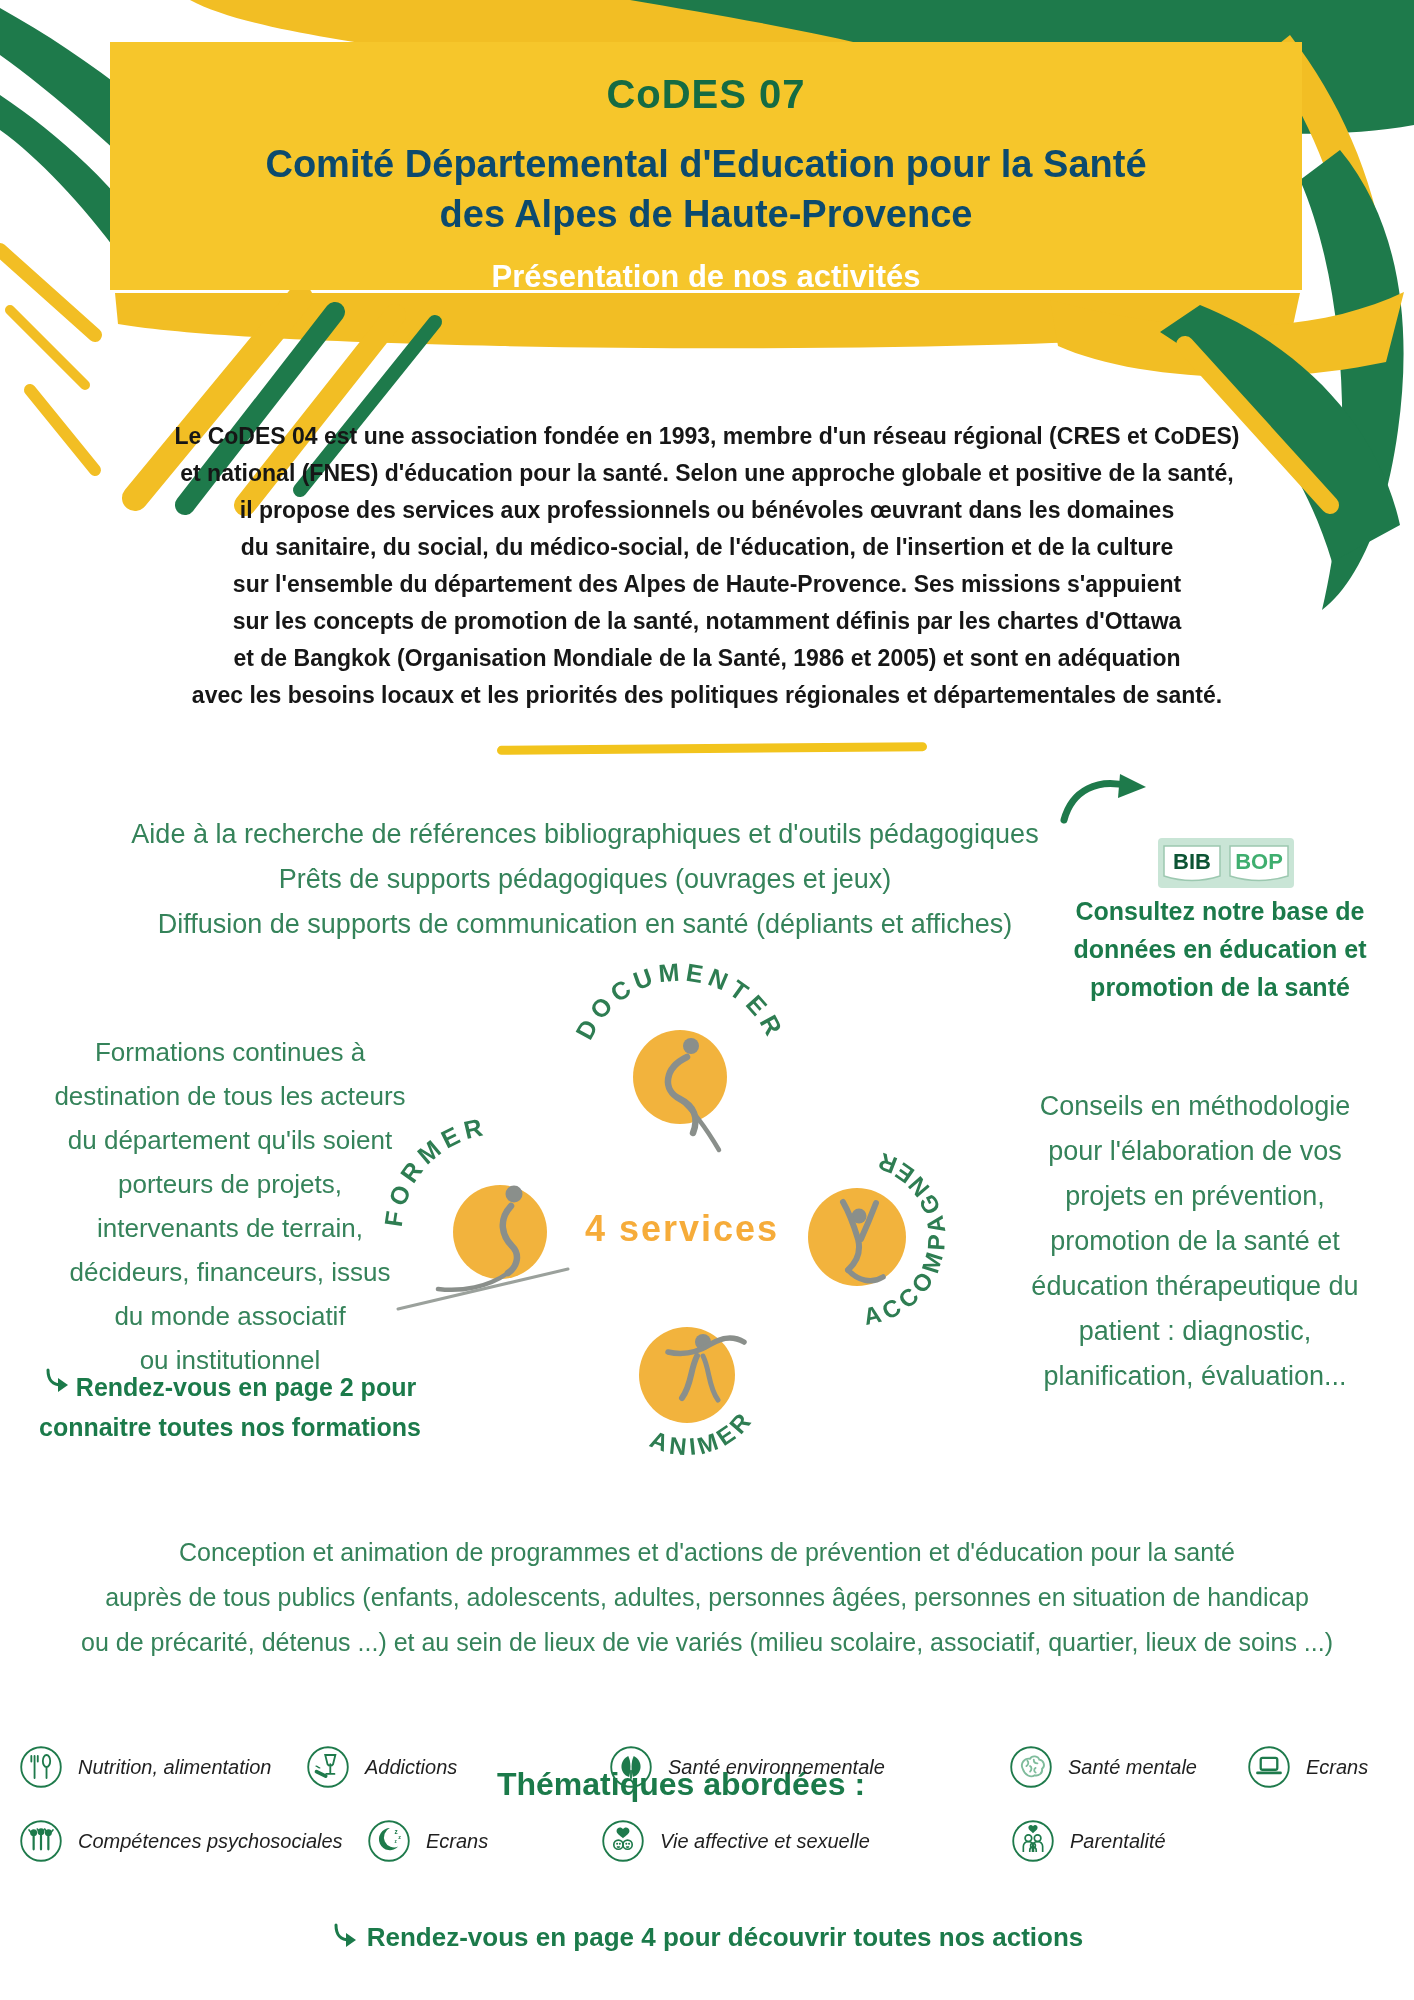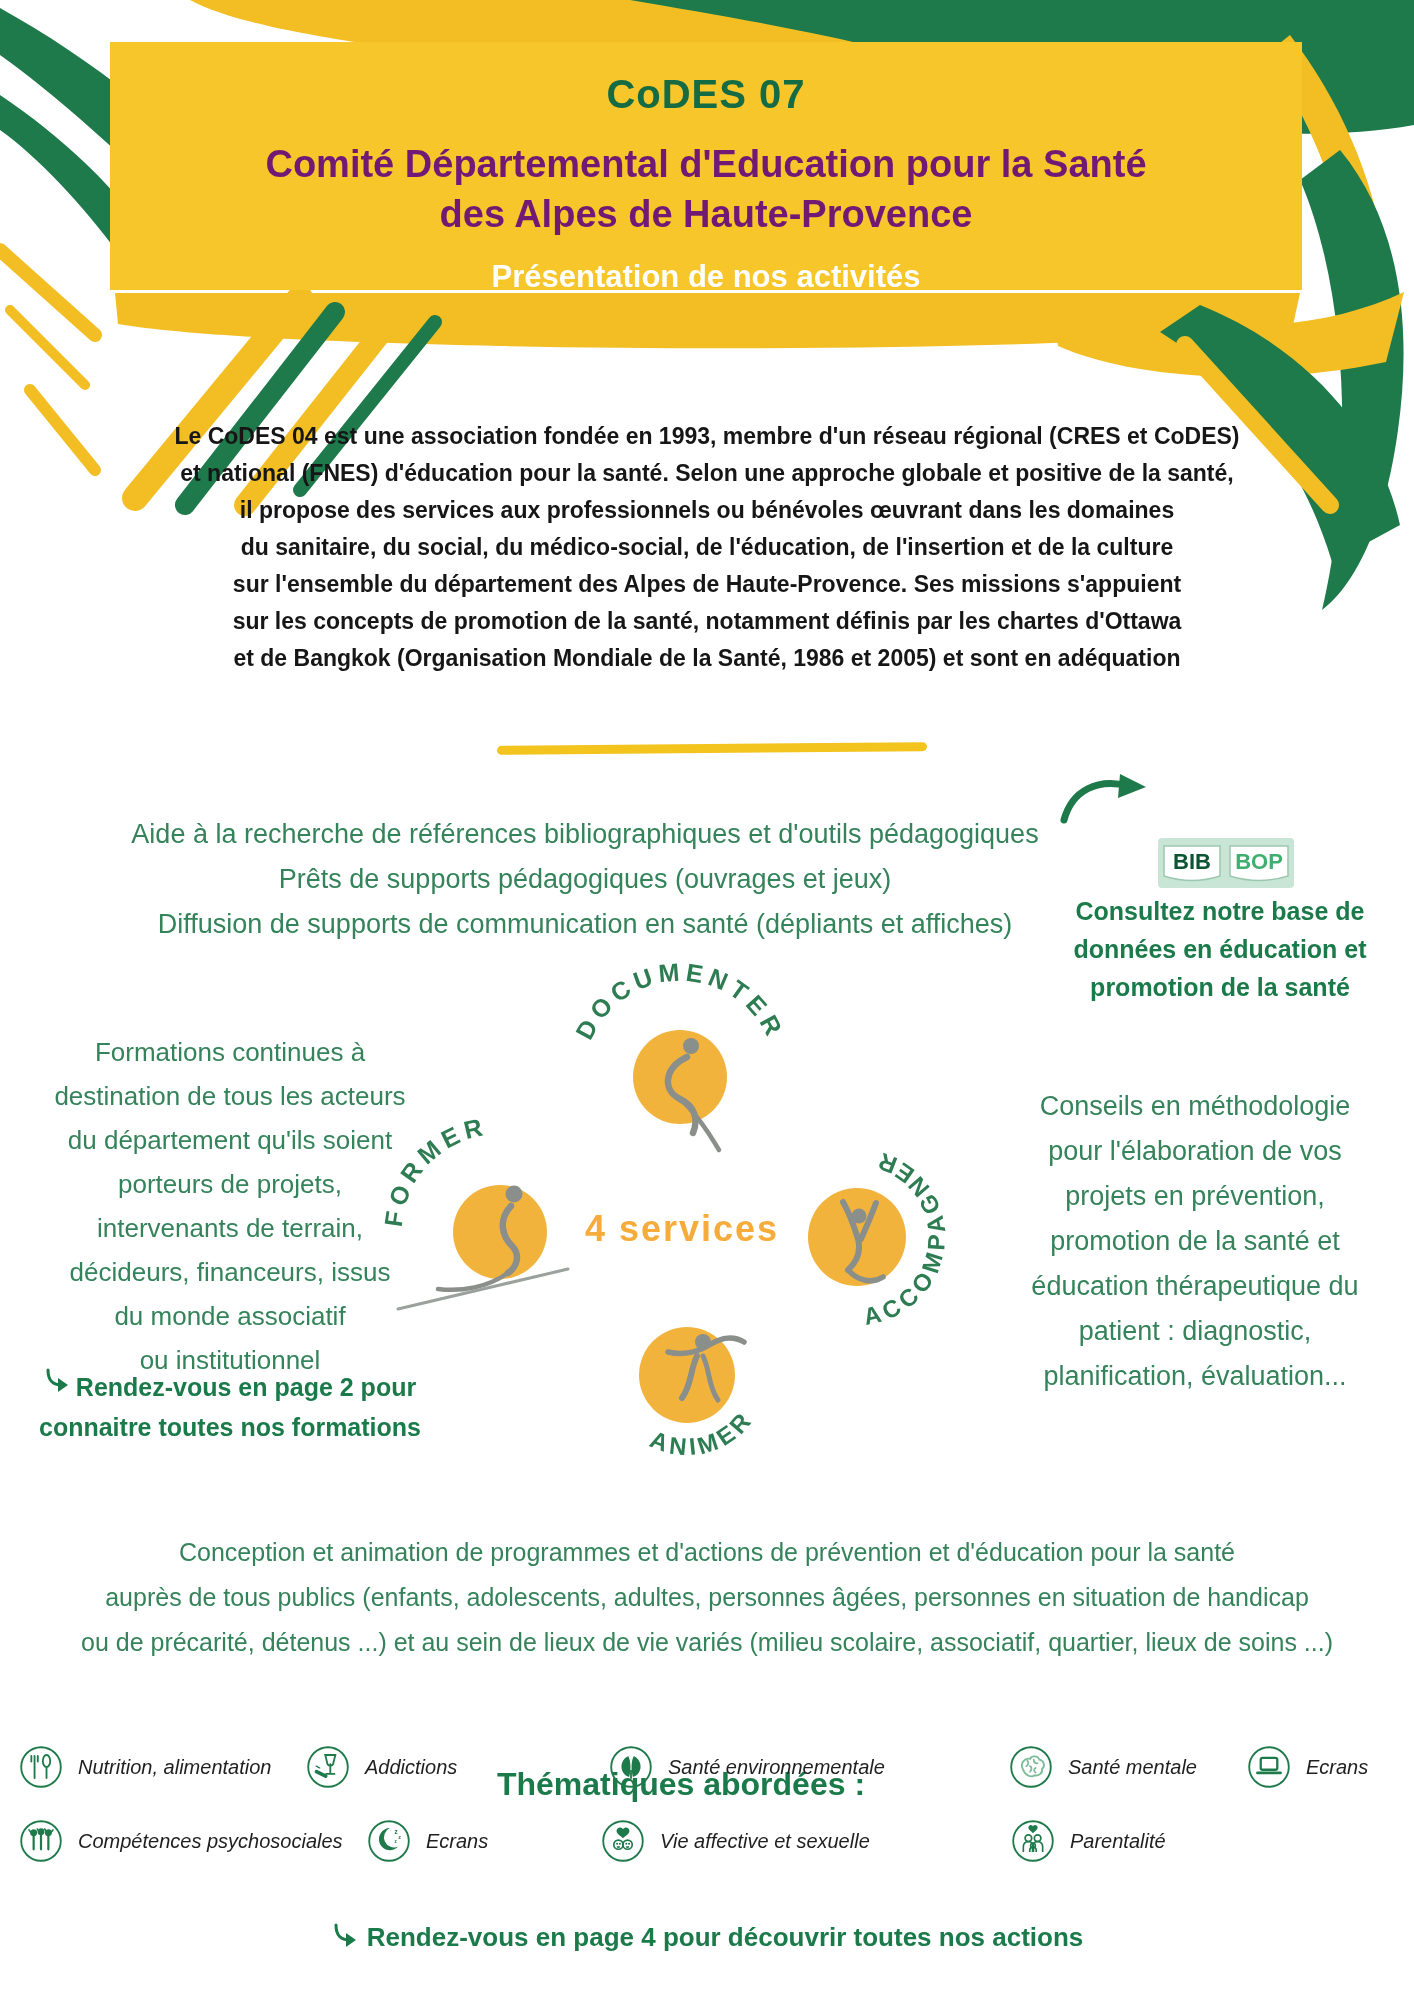--- a/index.html
+++ b/index.html
@@ -8,21 +8,21 @@
     background:#ffffff; font-family:"Liberation Sans", sans-serif;
   }
   svg { font-family:"Liberation Sans", sans-serif; }
   .bg-decor { position:absolute; left:0; top:0; z-index:0; }
 
   .header-box {
     position:absolute; left:110px; top:42px; width:1192px; height:248px;
     background:#F6C62B; z-index:2; text-align:center;
   }
   .page-title { margin-top:30px; font-size:40px; font-weight:bold; color:#156B43; letter-spacing:1px; }
-  .subtitle { font-size:38px; font-weight:bold; color:#701a75; line-height:50px; white-space:nowrap; }
+  .subtitle { font-size:38px; font-weight:bold; color:#0c4a6e; line-height:50px; white-space:nowrap; }
   .subtitle.first { margin-top:22px; }
   .tagline { margin-top:20px; font-size:31px; font-weight:bold; color:#ffffff; }
 
   .intro { position:absolute; left:0; top:418px; width:1414px; z-index:2; text-align:center;
     color:#161616; font-weight:bold; font-size:23px; line-height:37px; }
   .intro div { white-space:nowrap; }
 
   .brush-divider { position:absolute; left:497px; top:744px; width:430px; height:9px;
     background:#F2C41D; border-radius:5px; transform:rotate(-0.5deg); z-index:2; }
 
@@ -104,20 +104,21 @@
   </div>
 
   <div class="intro">
     <div>Le CoDES 04 est une association fondée en 1993, membre d'un réseau régional (CRES et CoDES)</div>
     <div>et national (FNES) d'éducation pour la santé. Selon une approche globale et positive de la santé,</div>
     <div>il propose des services aux professionnels ou bénévoles œuvrant dans les domaines</div>
     <div>du sanitaire, du social, du médico-social, de l'éducation, de l'insertion et de la culture</div>
     <div>sur l'ensemble du département des Alpes de Haute-Provence. Ses missions s'appuient</div>
     <div>sur les concepts de promotion de la santé, notamment définis par les chartes d'Ottawa</div>
     <div>et de Bangkok (Organisation Mondiale de la Santé, 1986 et 2005) et sont en adéquation</div>
+    <div>avec les besoins locaux et les priorités des politiques régionales et départementales de santé.</div>
   </div>
 
   <div class="brush-divider"></div>
 
   <div class="doc-lines green-par">
     <div>Aide à la recherche de références bibliographiques et d'outils pédagogiques</div>
     <div>Prêts de supports pédagogiques (ouvrages et jeux)</div>
     <div>Diffusion de supports de communication en santé (dépliants et affiches)</div>
   </div>
 

